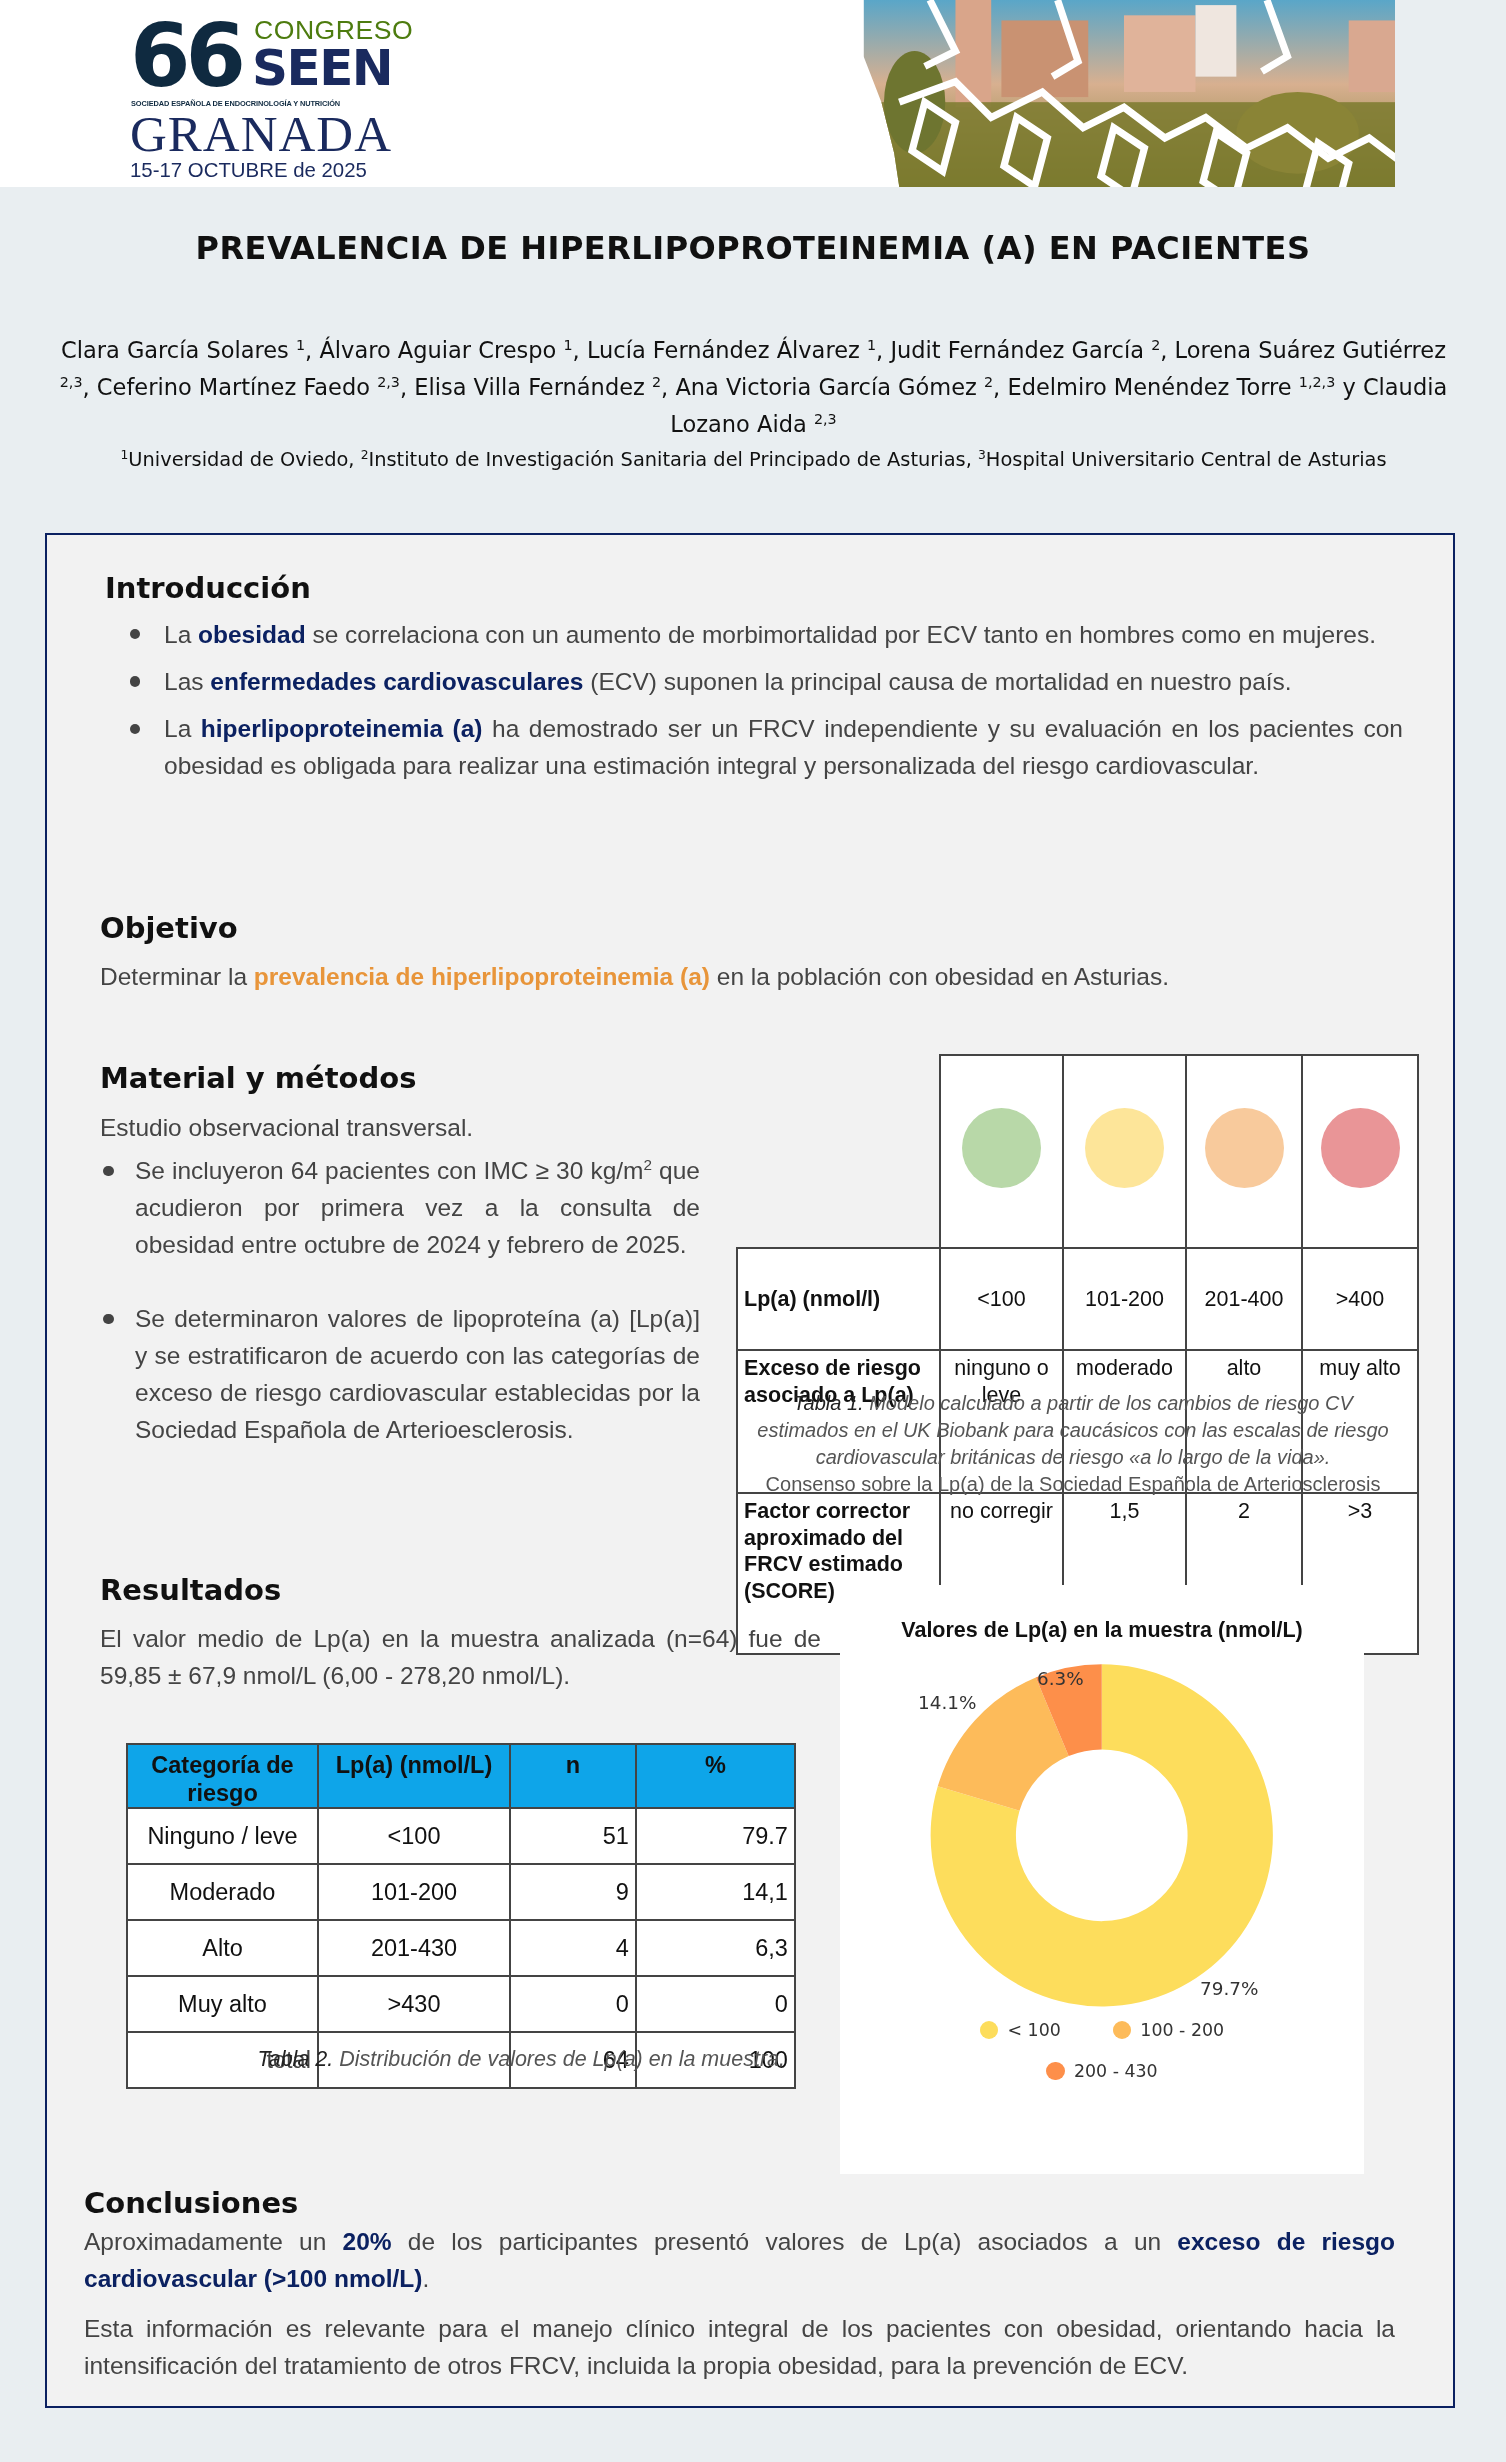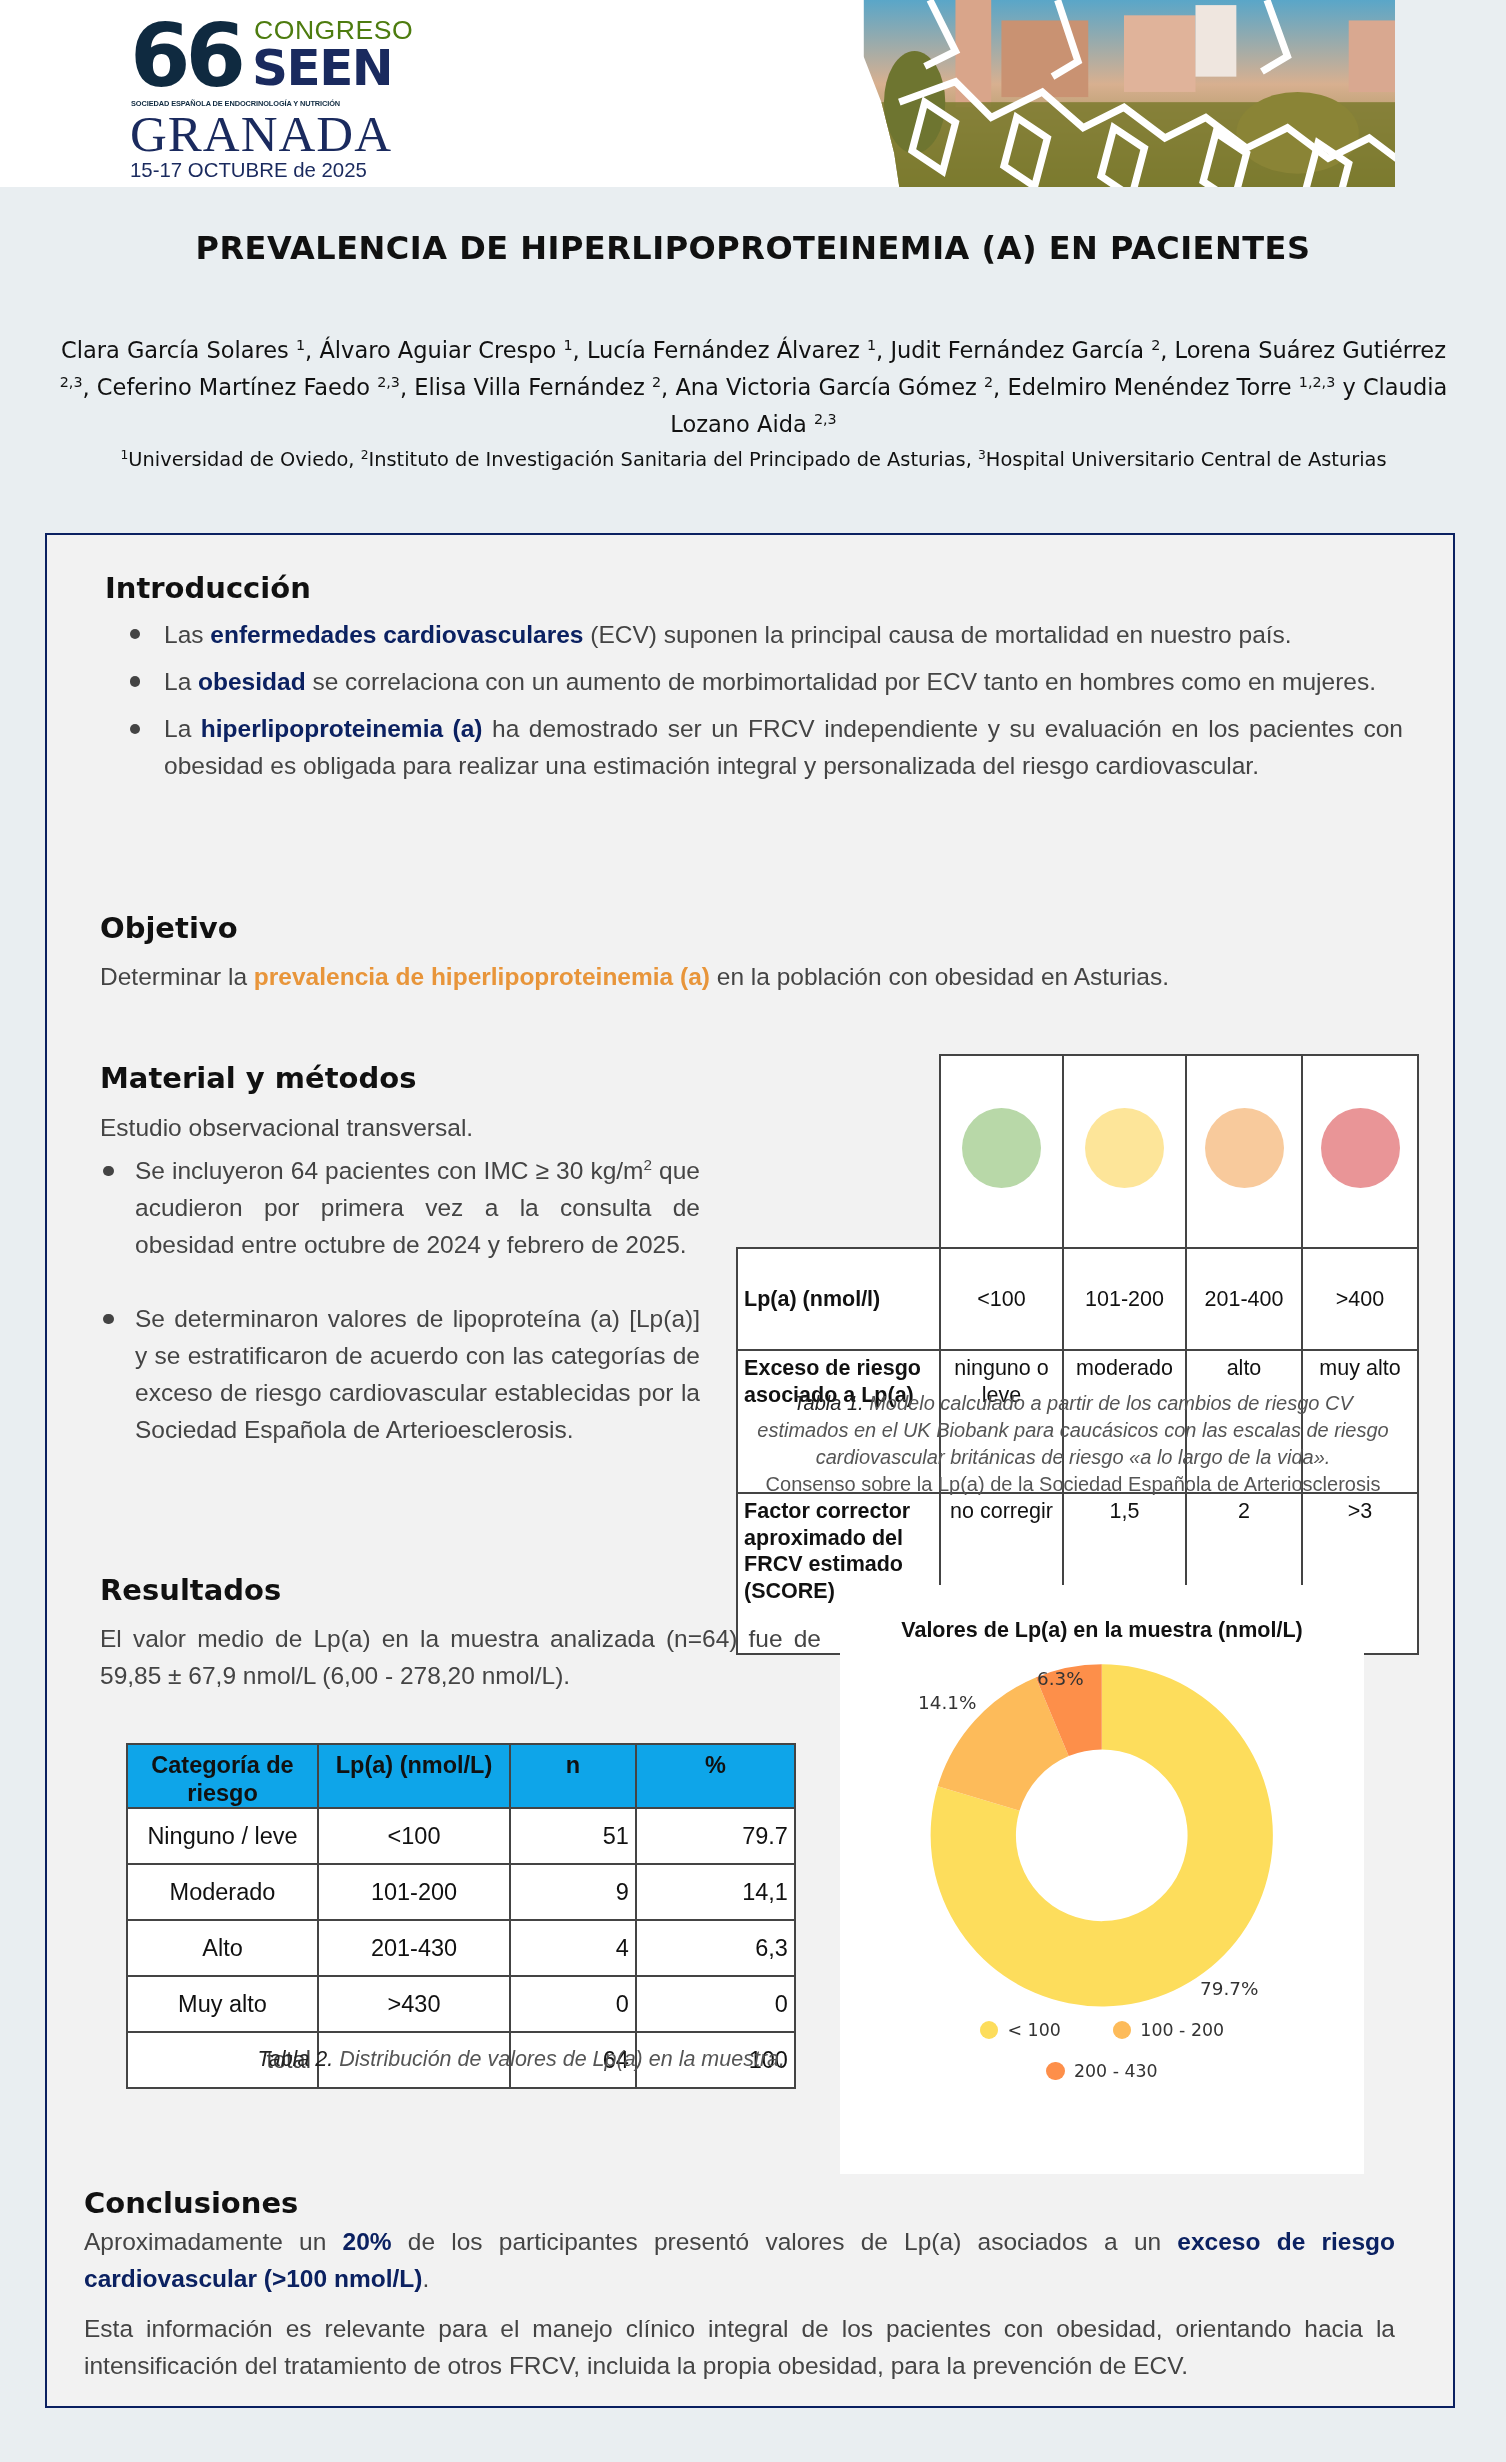--- a/index.html
+++ b/index.html
@@ -159,22 +159,22 @@
   <span>PREVALENCIA DE HIPERLIPOPROTEINEMIA (A) EN PACIENTES</span><br>
 </h1>
 
 <div class="authors" id="authors"><span>Clara García Solares </span><sup>1</sup>, <span>Álvaro Aguiar Crespo </span><sup>1</sup>, <span>Lucía Fernández Álvarez </span><sup>1</sup>, <span>Judit Fernández García </span><sup>2</sup>, <span>Lorena Suárez Gutiérrez </span><sup>2,3</sup>, <span>Ceferino Martínez Faedo </span><sup>2,3</sup>, <span>Elisa Villa Fernández </span><sup>2</sup>,  <span>Ana Victoria García Gómez </span><sup>2</sup>, <span>Edelmiro Menéndez Torre </span><sup>1,2,3</sup> y <span>Claudia Lozano Aida </span><sup>2,3</sup></div>
 <div class="affiliations" id="affiliations"><sup>1</sup><span>Universidad de Oviedo, </span><sup>2</sup><span>Instituto de Investigación Sanitaria del Principado de Asturias, </span><sup>3</sup><span>Hospital Universitario Central de Asturias</span></div>
 
 <div class="main-box"></div>
 
 <h2 class="section-heading intro-heading">Introducción</h2>
 <ul class="bullet-list body-text intro-list">
+  <li><span>La </span><span class="hl-navy">obesidad</span><span> se correlaciona con un aumento de morbimortalidad por ECV tanto en hombres como en mujeres.</span></li>
   <li><span>Las </span><span class="hl-navy">enfermedades cardiovasculares</span><span> (ECV) suponen la principal causa de mortalidad en nuestro país.</span></li>
-  <li><span>La </span><span class="hl-navy">obesidad</span><span> se correlaciona con un aumento de morbimortalidad por ECV tanto en hombres como en mujeres.</span></li>
   <li><span>La </span><span class="hl-navy">hiperlipoproteinemia (a)</span><span> ha demostrado ser un FRCV independiente y su evaluación en los pacientes con obesidad es obligada para realizar una estimación integral y personalizada del riesgo cardiovascular.</span></li>
 </ul>
 
 <h2 class="section-heading obj-heading">Objetivo</h2>
 <p class="body-text obj-text"><span>Determinar la </span><span class="hl-orange">prevalencia de hiperlipoproteinemia (a)</span><span> en la población con obesidad en Asturias.</span></p>
 
 <h2 class="section-heading mm-heading">Material y métodos</h2>
 <p class="body-text mm-intro">Estudio observacional transversal.</p>
 <ul class="body-text mm-list">
   <li><span>Se incluyeron 64 pacientes con IMC ≥ 30 kg/m</span><sup>2</sup><span> que acudieron por primera vez a la consulta de obesidad entre octubre de 2024 y febrero de 2025.</span></li>

